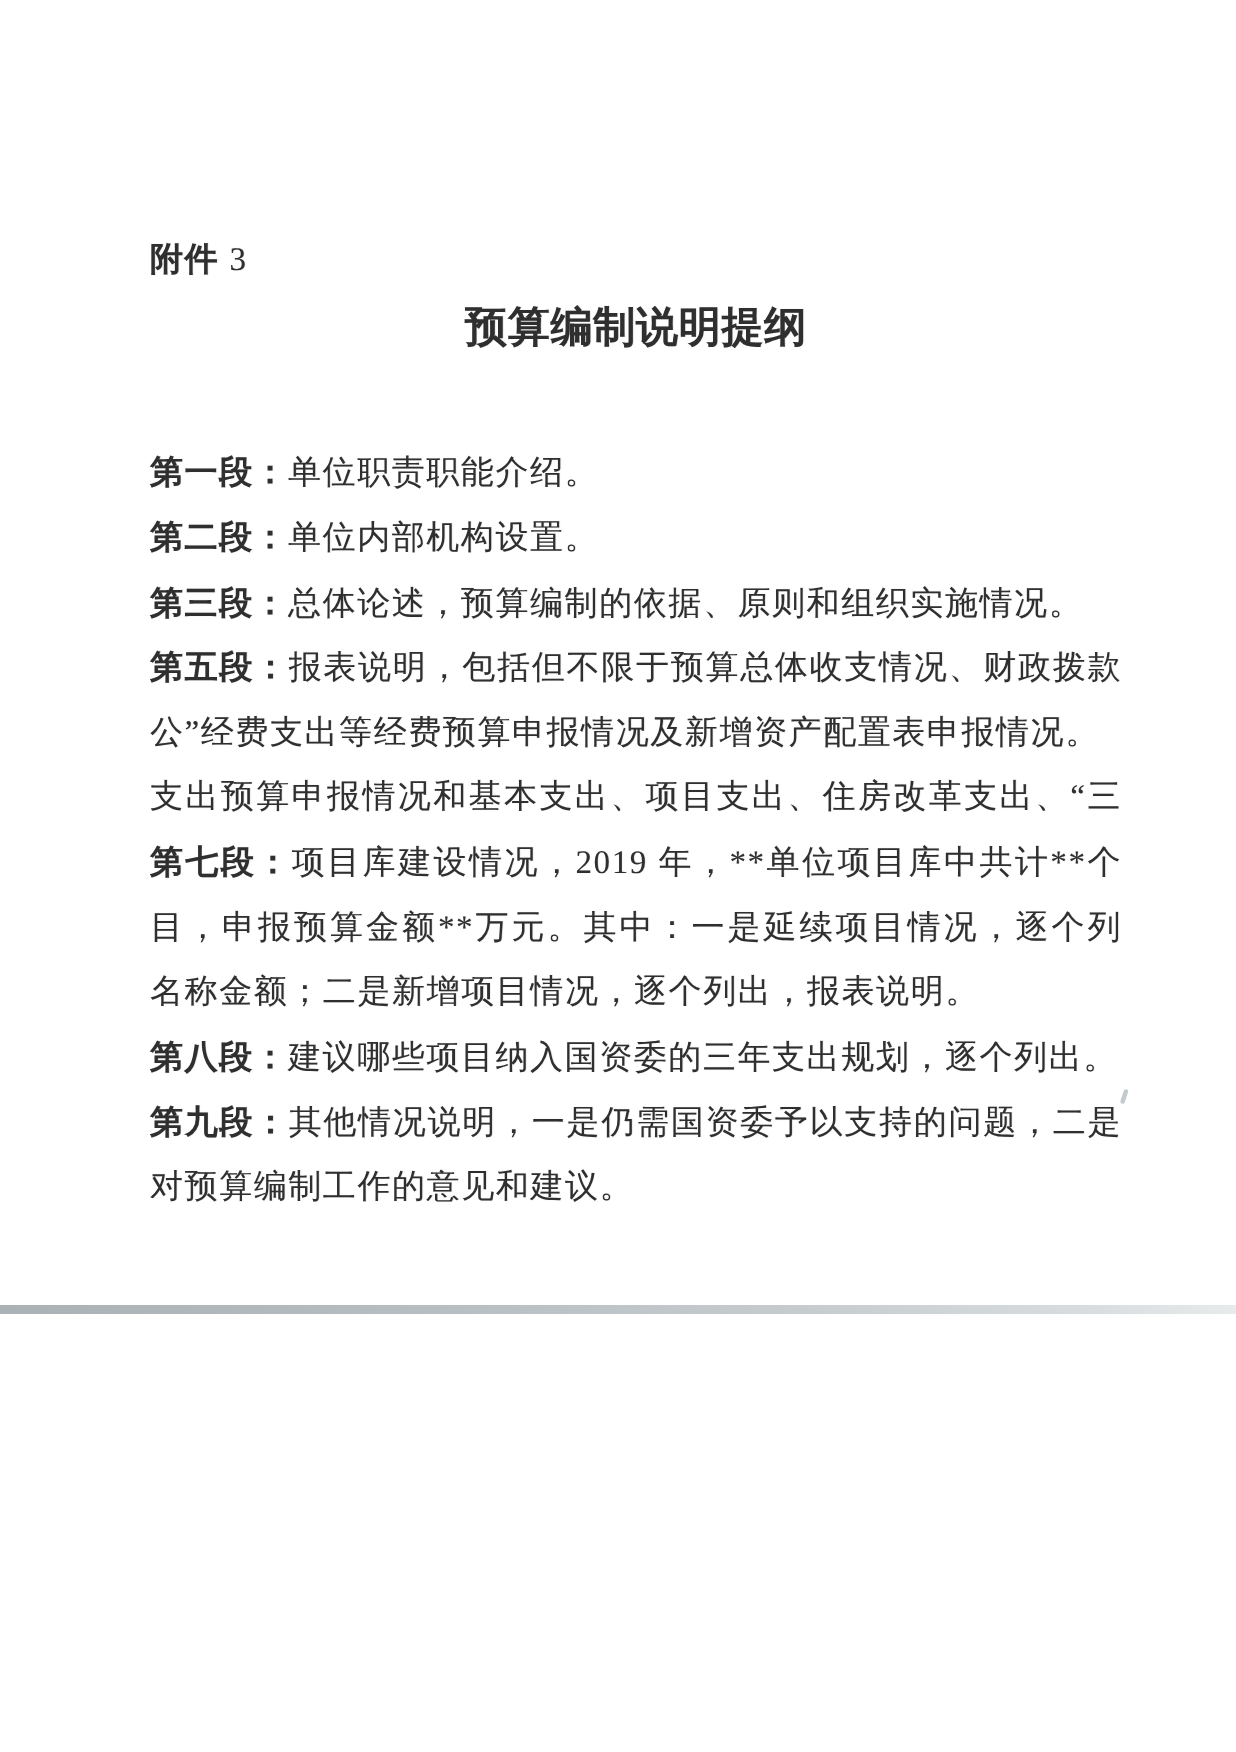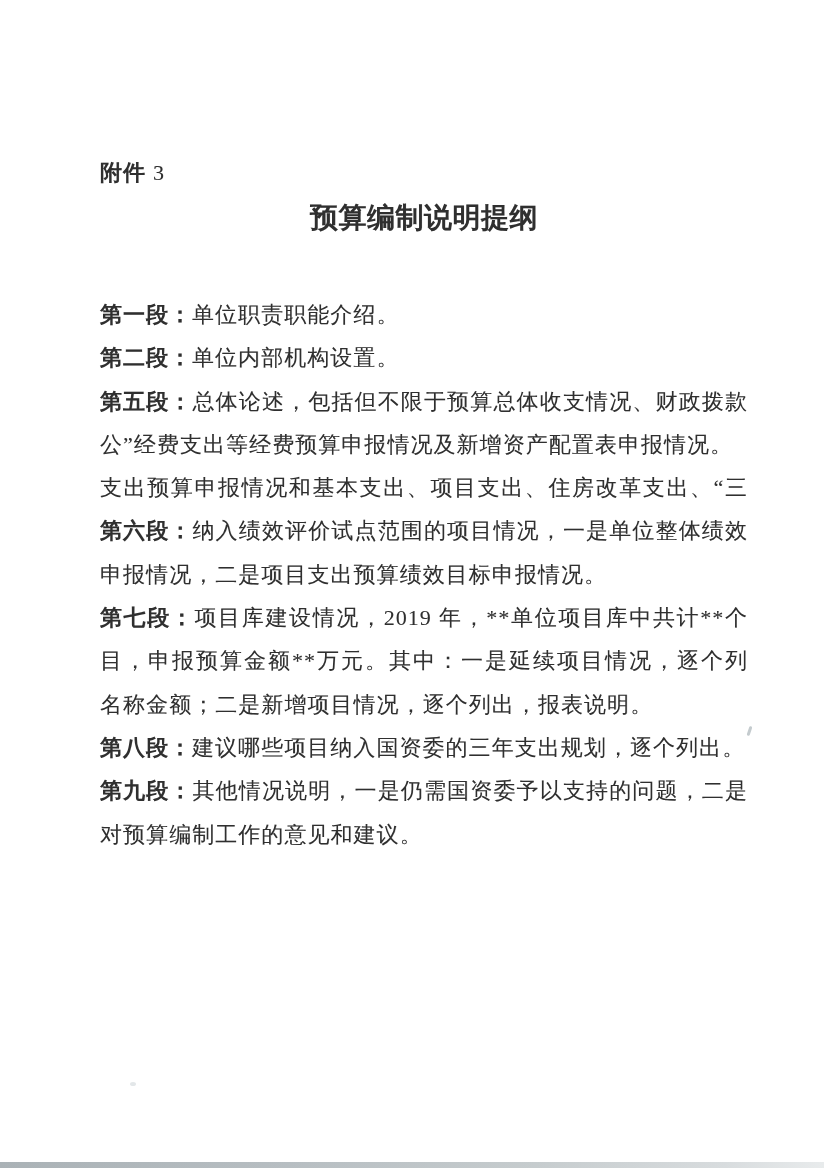--- a/index.html
+++ b/index.html
@@ -3,21 +3,21 @@
 <meta charset="utf-8">
 <style>
   html, body {
     margin: 0;
     padding: 0;
     background: #ffffff;
   }
   #page {
     position: relative;
     width: 824px;
-    height: 1168px;
+    height: 876px;
     background: #ffffff;
     overflow: hidden;
     font-family: "Liberation Serif", serif;
     color: #2f2f2f;
   }
   
   #page .txt {
     text-shadow: 0.3px 0.3px 0.6px rgba(70,70,70,0.28);
   }
   #attachment {
@@ -118,32 +118,31 @@
   <div id="body-block" class="txt">
 
     <div class="para">
       <div class="line"><span class="para-label">第一段：</span><span>单位职责职能介绍。</span></div>
     </div>
 
     <div class="para">
       <div class="line"><span class="para-label">第二段：</span><span>单位内部机构设置。</span></div>
     </div>
 
+    <div class="para">
+      <div class="line"><span class="para-label">第三段：</span><span>总体论述，预算编制的依据、原则和组织实施情况。</span></div>
+    </div>
 
 
     <div class="para">
-      <div class="line fill"><span class="para-label">第五段：</span><span>总体论述，包括但不限于预算总体收支情况、财政拨款</span></div>
+      <div class="line fill"><span class="para-label">第五段：</span><span>报表说明，包括但不限于预算总体收支情况、财政拨款</span></div>
       <div class="line">公”经费支出等经费预算申报情况及新增资产配置表申报情况。</div>
       <div class="line fill">支出预算申报情况和基本支出、项目支出、住房改革支出、“三</div>
     </div>
 
-    <div class="para">
-      <div class="line fill"><span class="para-label">第六段：</span><span>纳入绩效评价试点范围的项目情况，一是单位整体绩效</span></div>
-      <div class="line">申报情况，二是项目支出预算绩效目标申报情况。</div>
-    </div>
 
     <div class="para">
       <div class="line fill"><span class="para-label">第七段：</span><span>项目库建设情况，2019 年，**单位项目库中共计**个项</span></div>
       <div class="line fill">目，申报预算金额**万元。其中：一是延续项目情况，逐个列出，</div>
       <div class="line">名称金额；二是新增项目情况，逐个列出，报表说明。</div>
     </div>
 
     <div class="para">
       <div class="line"><span class="para-label">第八段：</span><span>建议哪些项目纳入国资委的三年支出规划，逐个列出。</span></div>
     </div>

